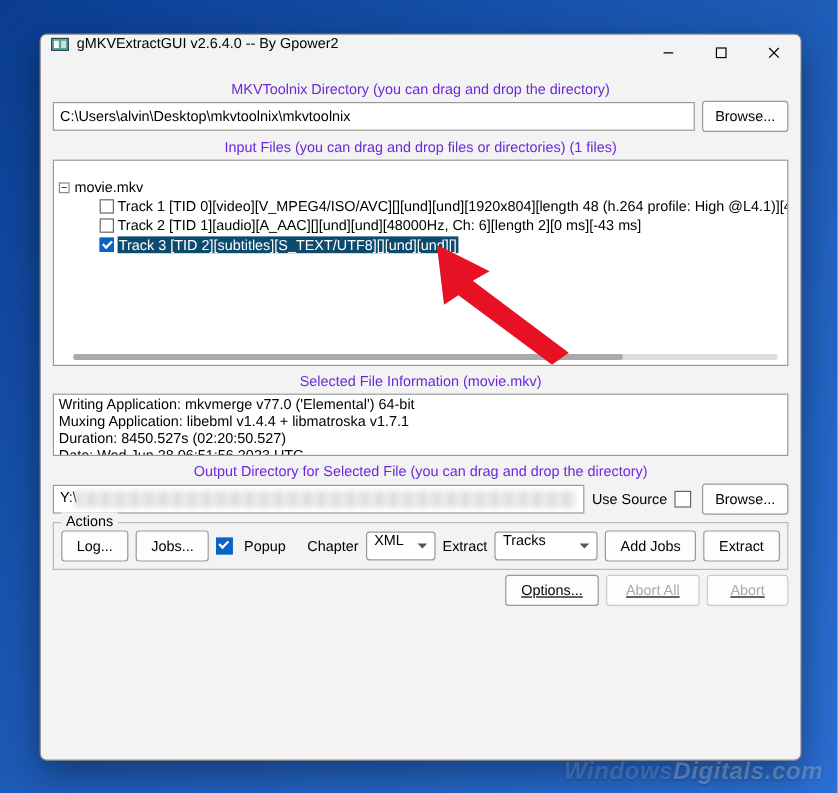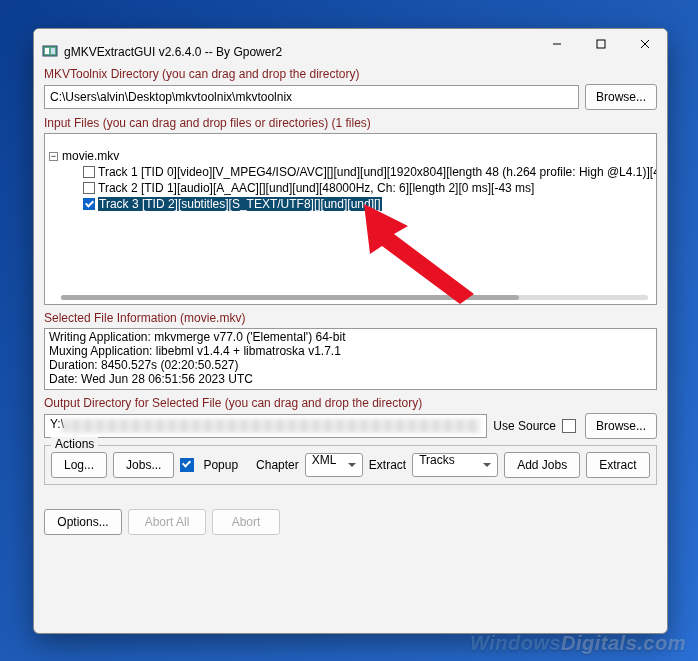--- a/index.html
+++ b/index.html
@@ -24,40 +24,40 @@
     background: #f3f3f3;
     border: 1px solid #888;
     border-radius: 6px;
     box-shadow: 0 10px 30px rgba(0,0,0,0.4);
     overflow: hidden;
     color: #000;
   }
   .titlebar {
     height: 30px;
     display: flex;
-    align-items: flex-end;
+    align-items: flex-start;
     padding: 0 0 0 8px;
     background: #f3f3f3;
   }
   .titlebar .appicon {
     width: 16px; height: 16px;
     display: inline-block;
     margin-right: 6px;
   }
   .titlebar .title { font-size: 12px; }
   .winctrls { margin-left: auto; display: flex; }
   .winctrl {
     width: 44px; height: 30px;
     display: flex; align-items: center; justify-content: center;
   }
   .winctrl svg { width: 10px; height: 10px; }
   .content { padding: 4px 10px 8px 10px; }
 
   .group { margin-bottom: 6px; }
-  .group-label { font-size: 12px; color: #7f1d1d; margin: 4px 0 3px 0; }
+  .group-label { font-size: 12px; color: #6d28d9; margin: 4px 0 3px 0; text-align: center; }
   .row { display: flex; align-items: center; gap: 6px; }
   .textbox {
     flex: 1;
     height: 24px;
     background: #fff;
     border: 1px solid #999;
     padding: 2px 5px;
     font-size: 12px;
     line-height: 18px;
     overflow: hidden;
@@ -131,21 +131,21 @@
   }
   .tree .hscroll .thumb {
     position: absolute;
     left: 0; width: 78%;
     top: 0; bottom: 0;
     background: #aaa;
     border-radius: 3px;
   }
   .infobox {
     width: 100%;
-    height: 62px;
+    height: 52px;
     background: #fff;
     border: 1px solid #999;
     padding: 1px 4px;
     font-size: 12px;
     line-height: 14px;
     overflow: hidden;
   }
   .blurtext {
     flex: 1;
     height: 24px;
@@ -192,22 +192,24 @@
   }
   .select::after {
     content: "";
     position: absolute;
     right: 6px; top: 9px;
     border: 4px solid transparent;
     border-top-color: #555;
   }
   .footer {
     display: flex;
+    justify-content: flex-end;
     gap: 6px;
-    margin-top: 24px;
+    margin-top: 4px;
+    text-decoration: underline;
   }
   .arrow {
     position: absolute;
     left: 330px;
     top: 175px;
     width: 140px;
     height: 100px;
     pointer-events: none;
     z-index: 10;
   }

